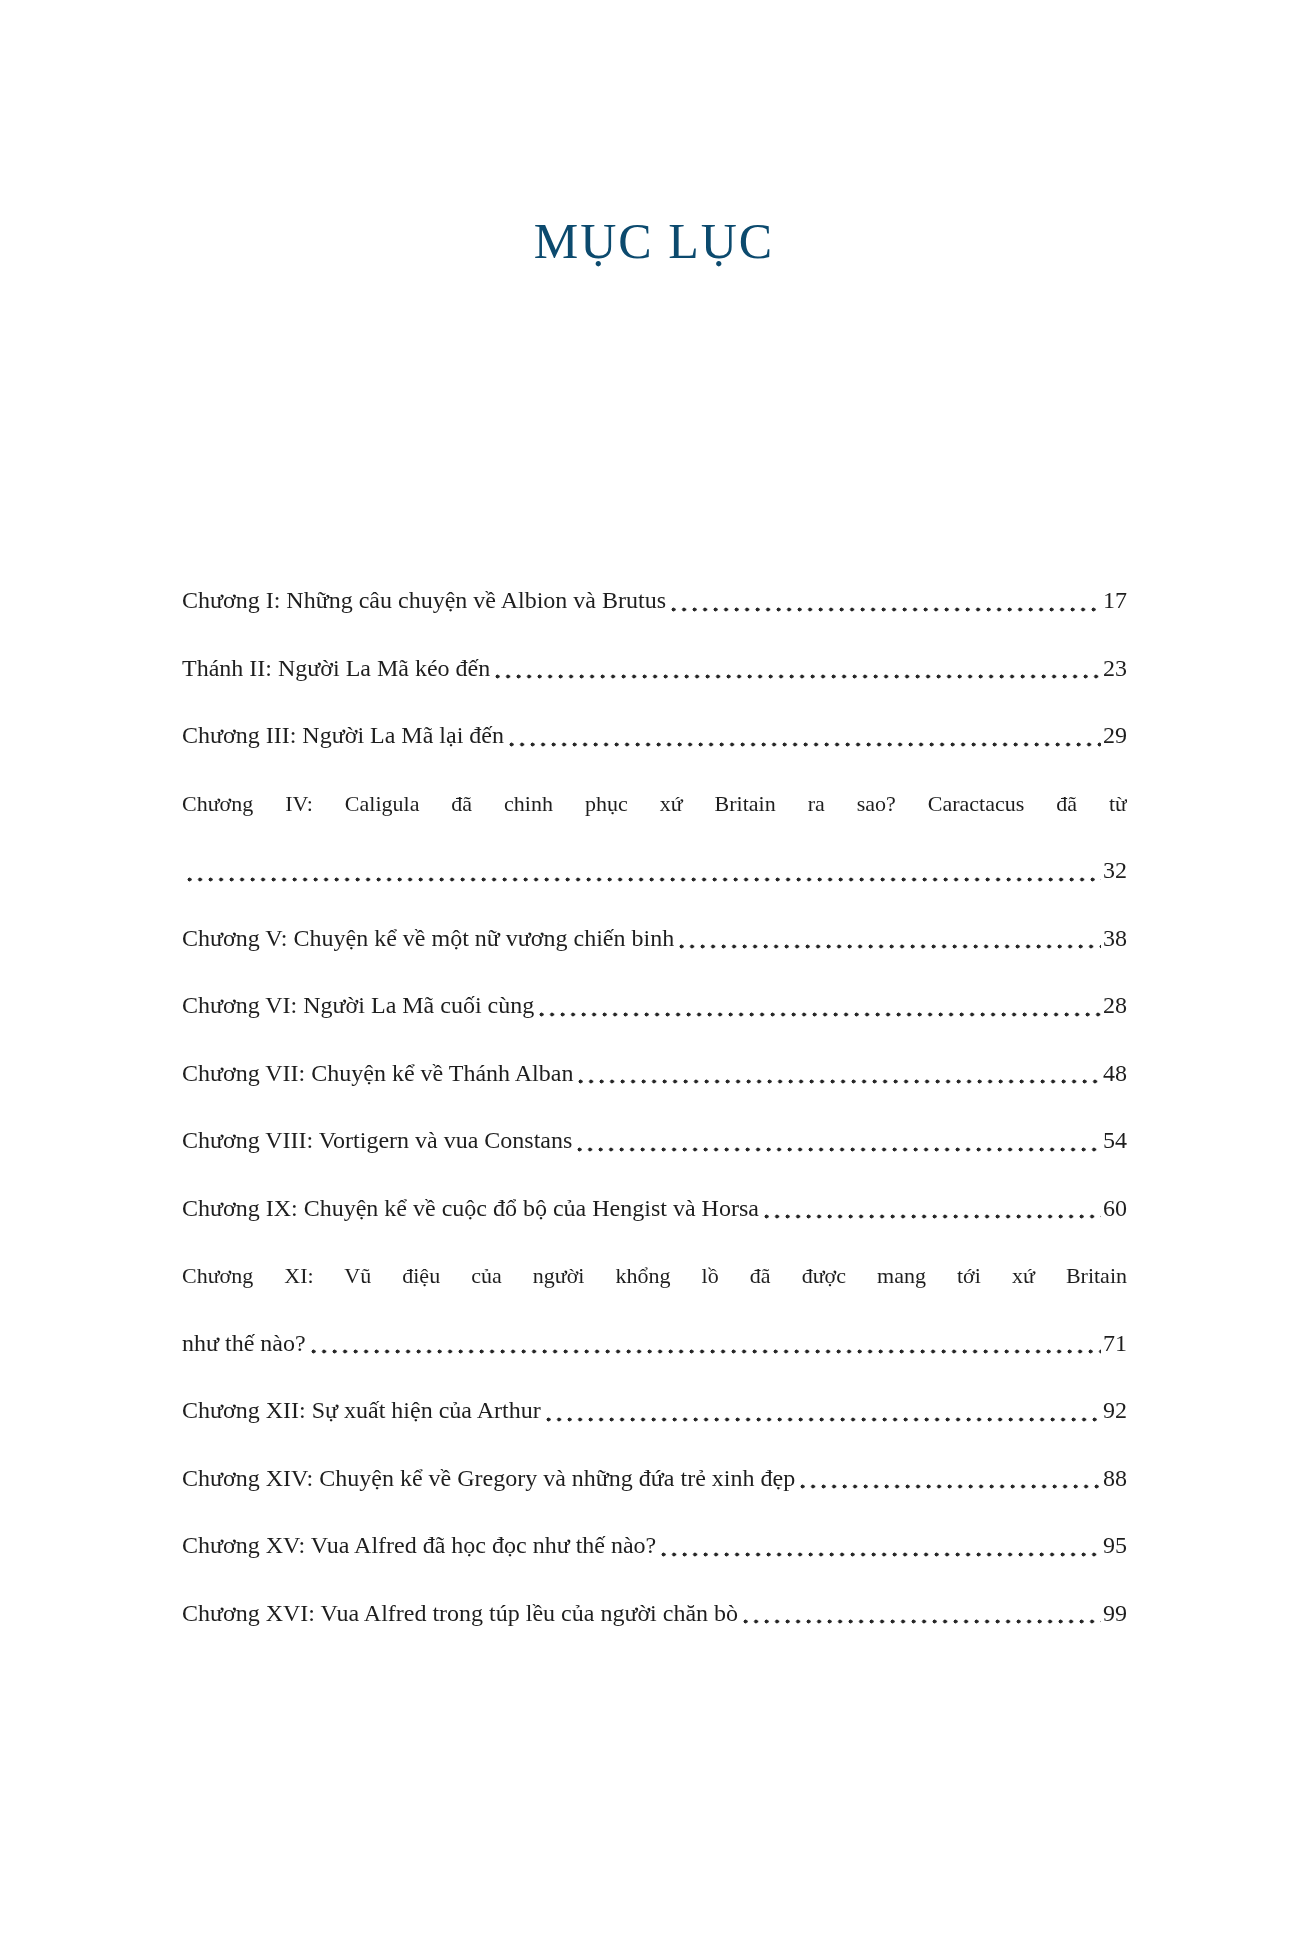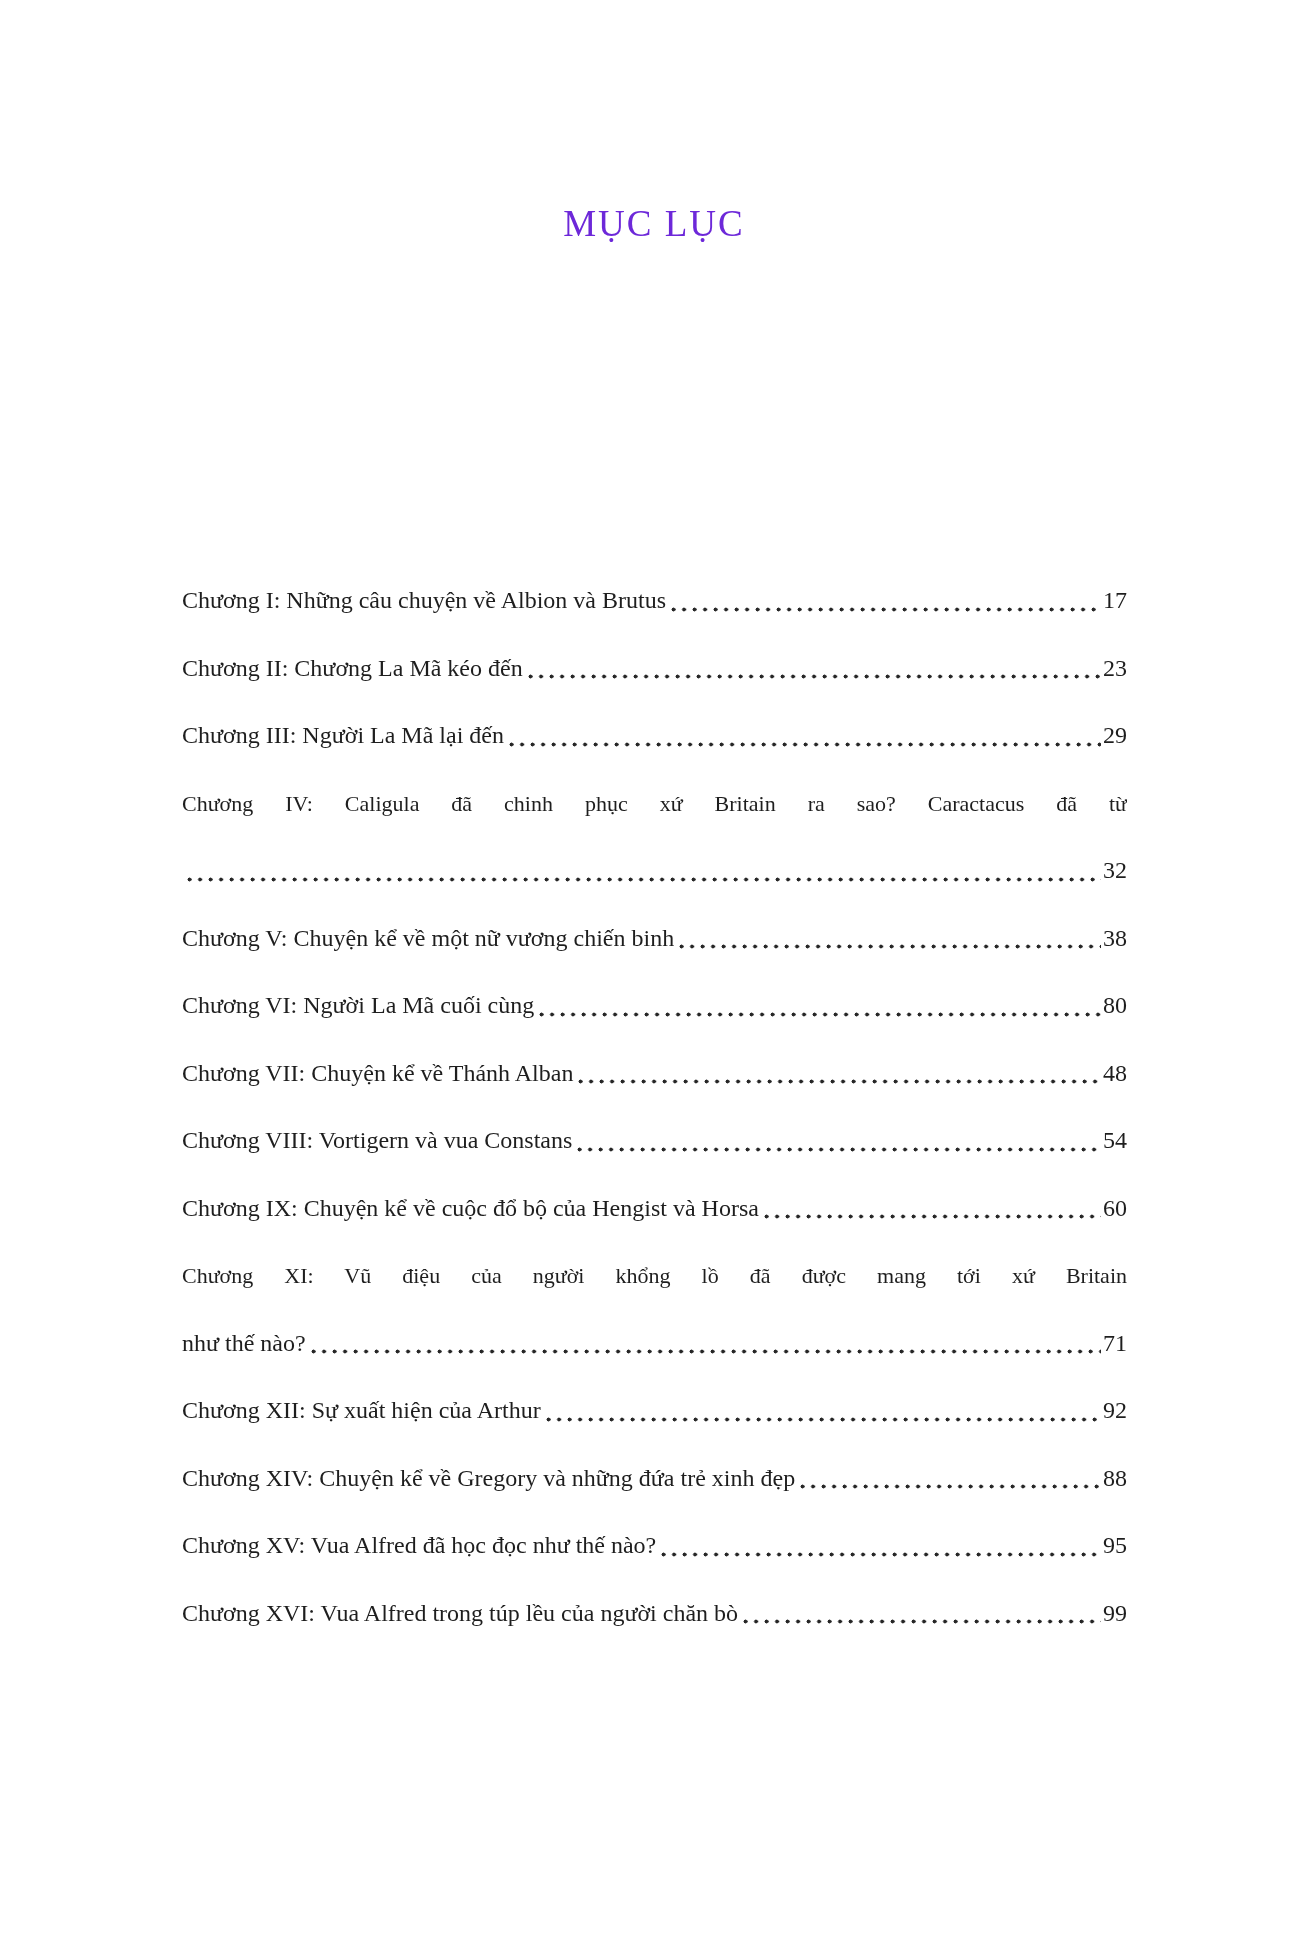--- a/index.html
+++ b/index.html
@@ -11,28 +11,28 @@
     position: relative;
     width: 1308px;
     height: 1938px;
     background: #ffffff;
     font-family: "Liberation Serif", "DejaVu Serif", serif;
     color: #1e1e1e;
     overflow: hidden;
   }
   .doc-title {
     position: absolute;
-    top: 204px;
+    top: 214px;
     left: 0;
     width: 100%;
     text-align: center;
-    font-size: 37px;
+    font-size: 50px;
     letter-spacing: 2px;
     line-height: 1.1;
-    color: #6d28d9;
+    color: #0c4a6e;
   }
   .toc {
     position: absolute;
     top: 567px;
     left: 182px;
     width: 945px;
   }
   .row {
     display: flex;
     height: 67.5px;
@@ -78,21 +78,21 @@
 
   <div class="toc">
 
     <div class="row">
       <span class="t">Chương I: Những câu chuyện về Albion và Brutus</span>
       <span class="leader"></span>
       <span class="pg">17</span>
     </div>
 
     <div class="row">
-      <span class="t">Chương II: Chương La Mã kéo đến</span>
+      <span class="t">Thánh II: Người La Mã kéo đến</span>
       <span class="leader"></span>
       <span class="pg">23</span>
     </div>
 
     <div class="row">
       <span class="t">Chương III: Người La Mã lại đến</span>
       <span class="leader"></span>
       <span class="pg">29</span>
     </div>
 
@@ -106,21 +106,21 @@
 
     <div class="row">
       <span class="t">Chương V: Chuyện kể về một nữ vương chiến binh</span>
       <span class="leader"></span>
       <span class="pg">38</span>
     </div>
 
     <div class="row">
       <span class="t">Chương VI: Người La Mã cuối cùng</span>
       <span class="leader"></span>
-      <span class="pg">80</span>
+      <span class="pg">28</span>
     </div>
 
     <div class="row">
       <span class="t">Chương VII: Chuyện kể về Thánh Alban</span>
       <span class="leader"></span>
       <span class="pg">48</span>
     </div>
 
     <div class="row">
       <span class="t">Chương VIII: Vortigern và vua Constans</span>

